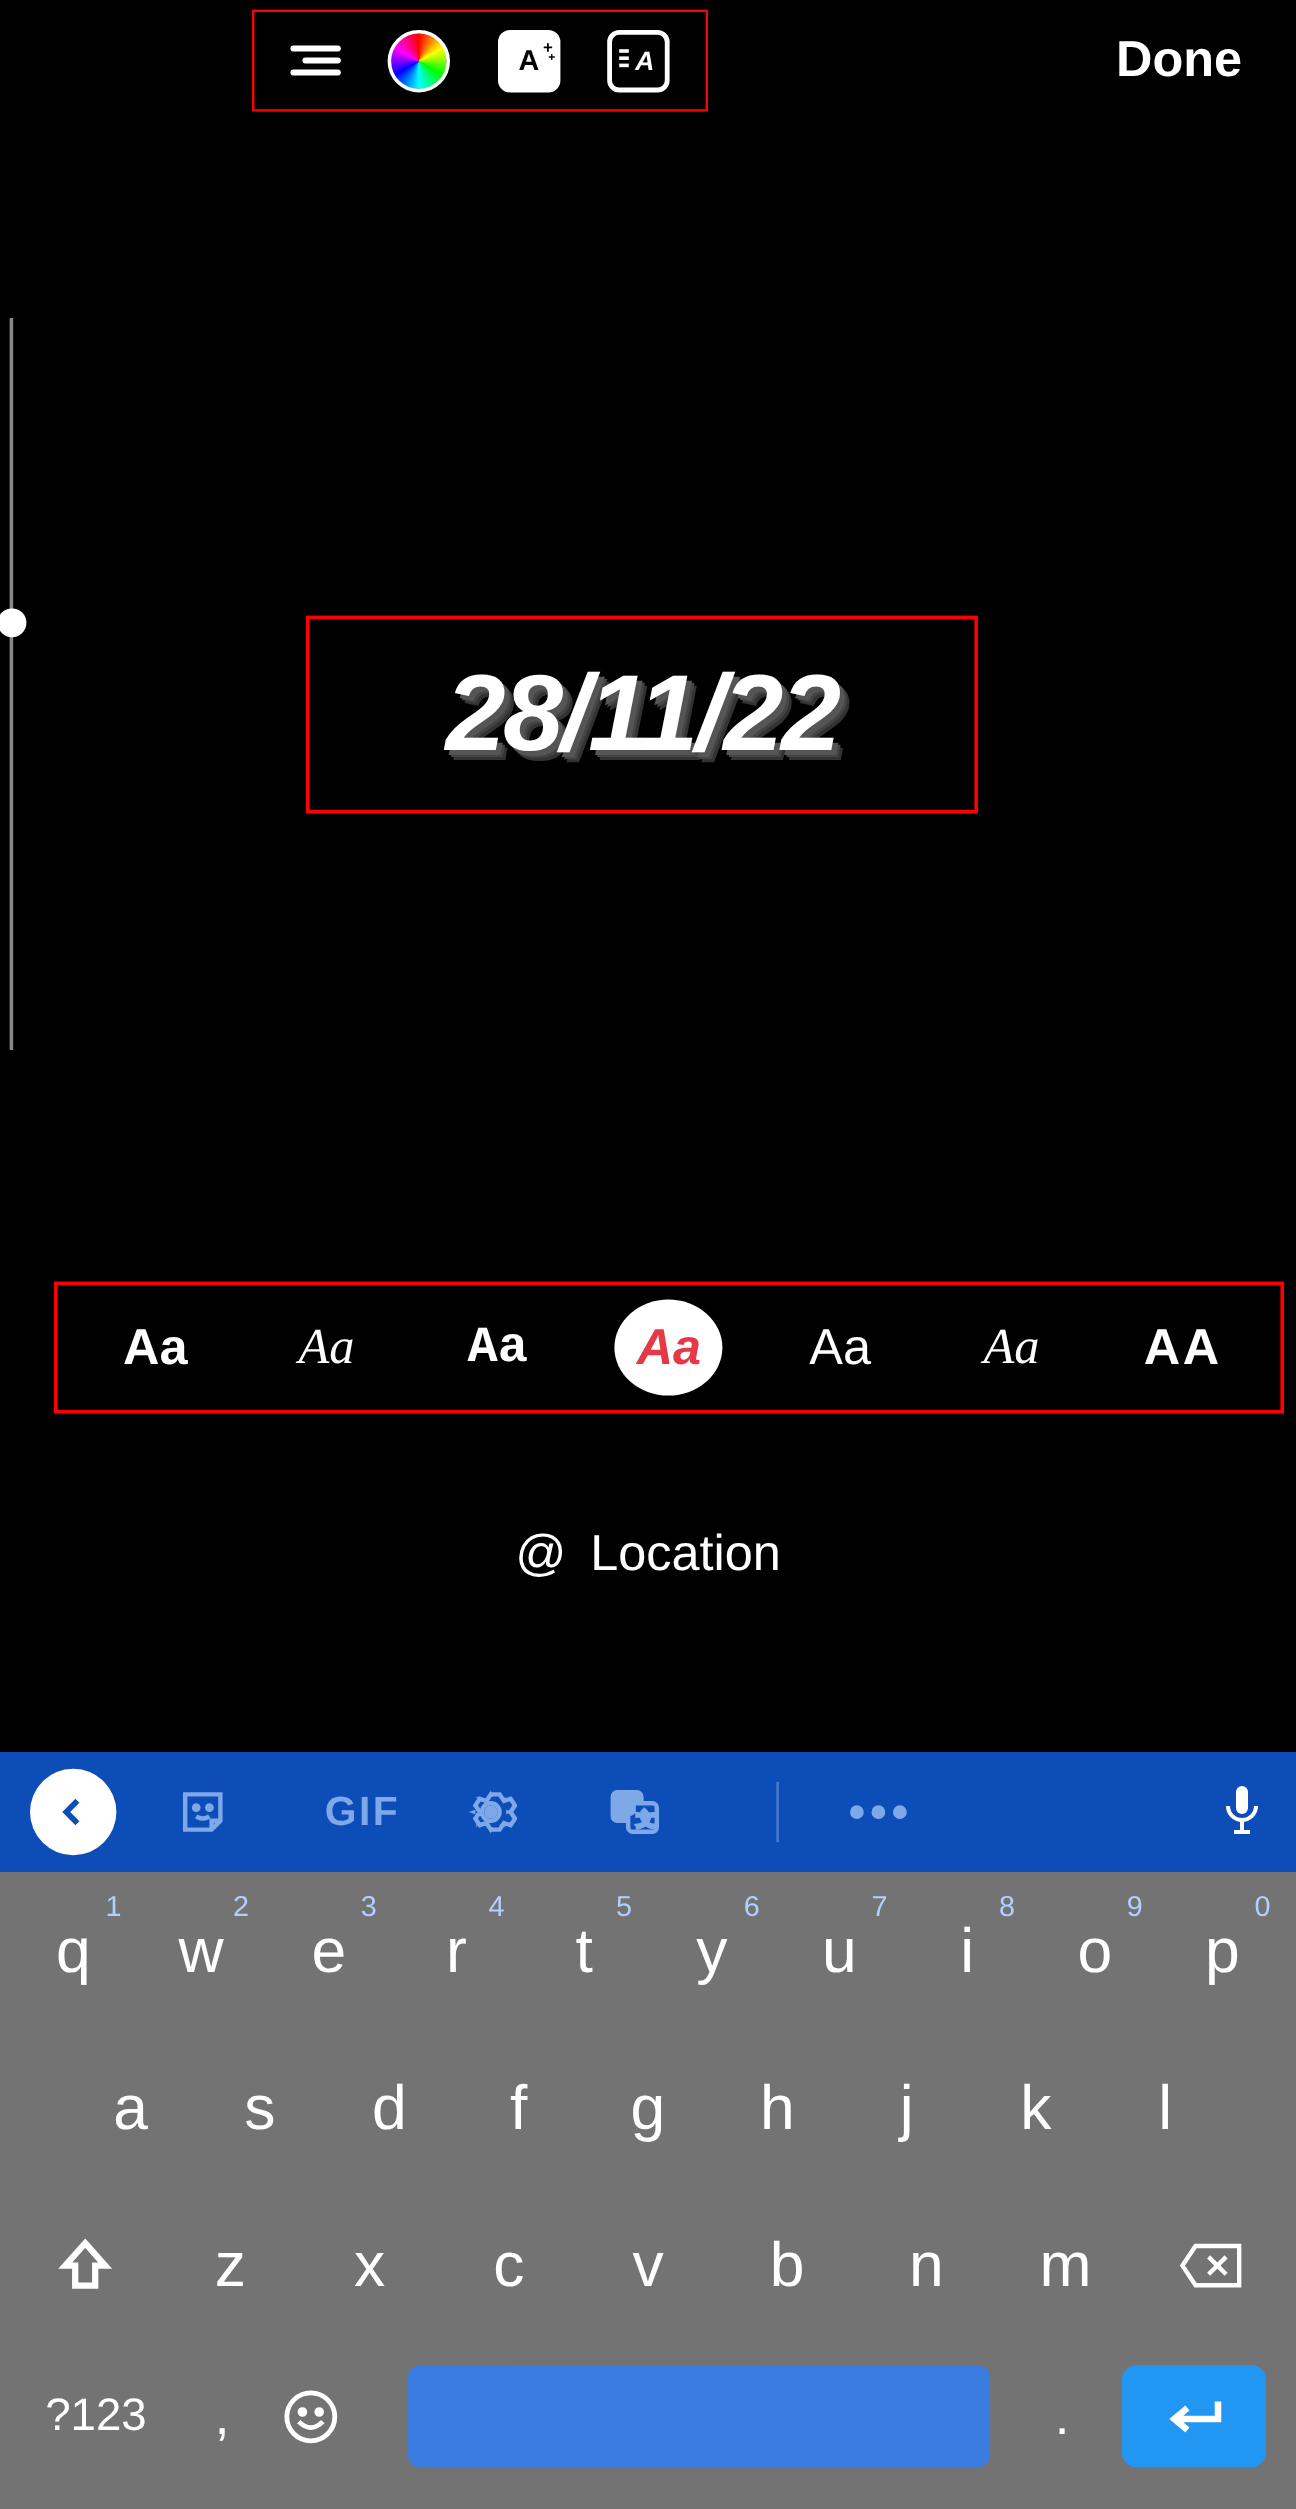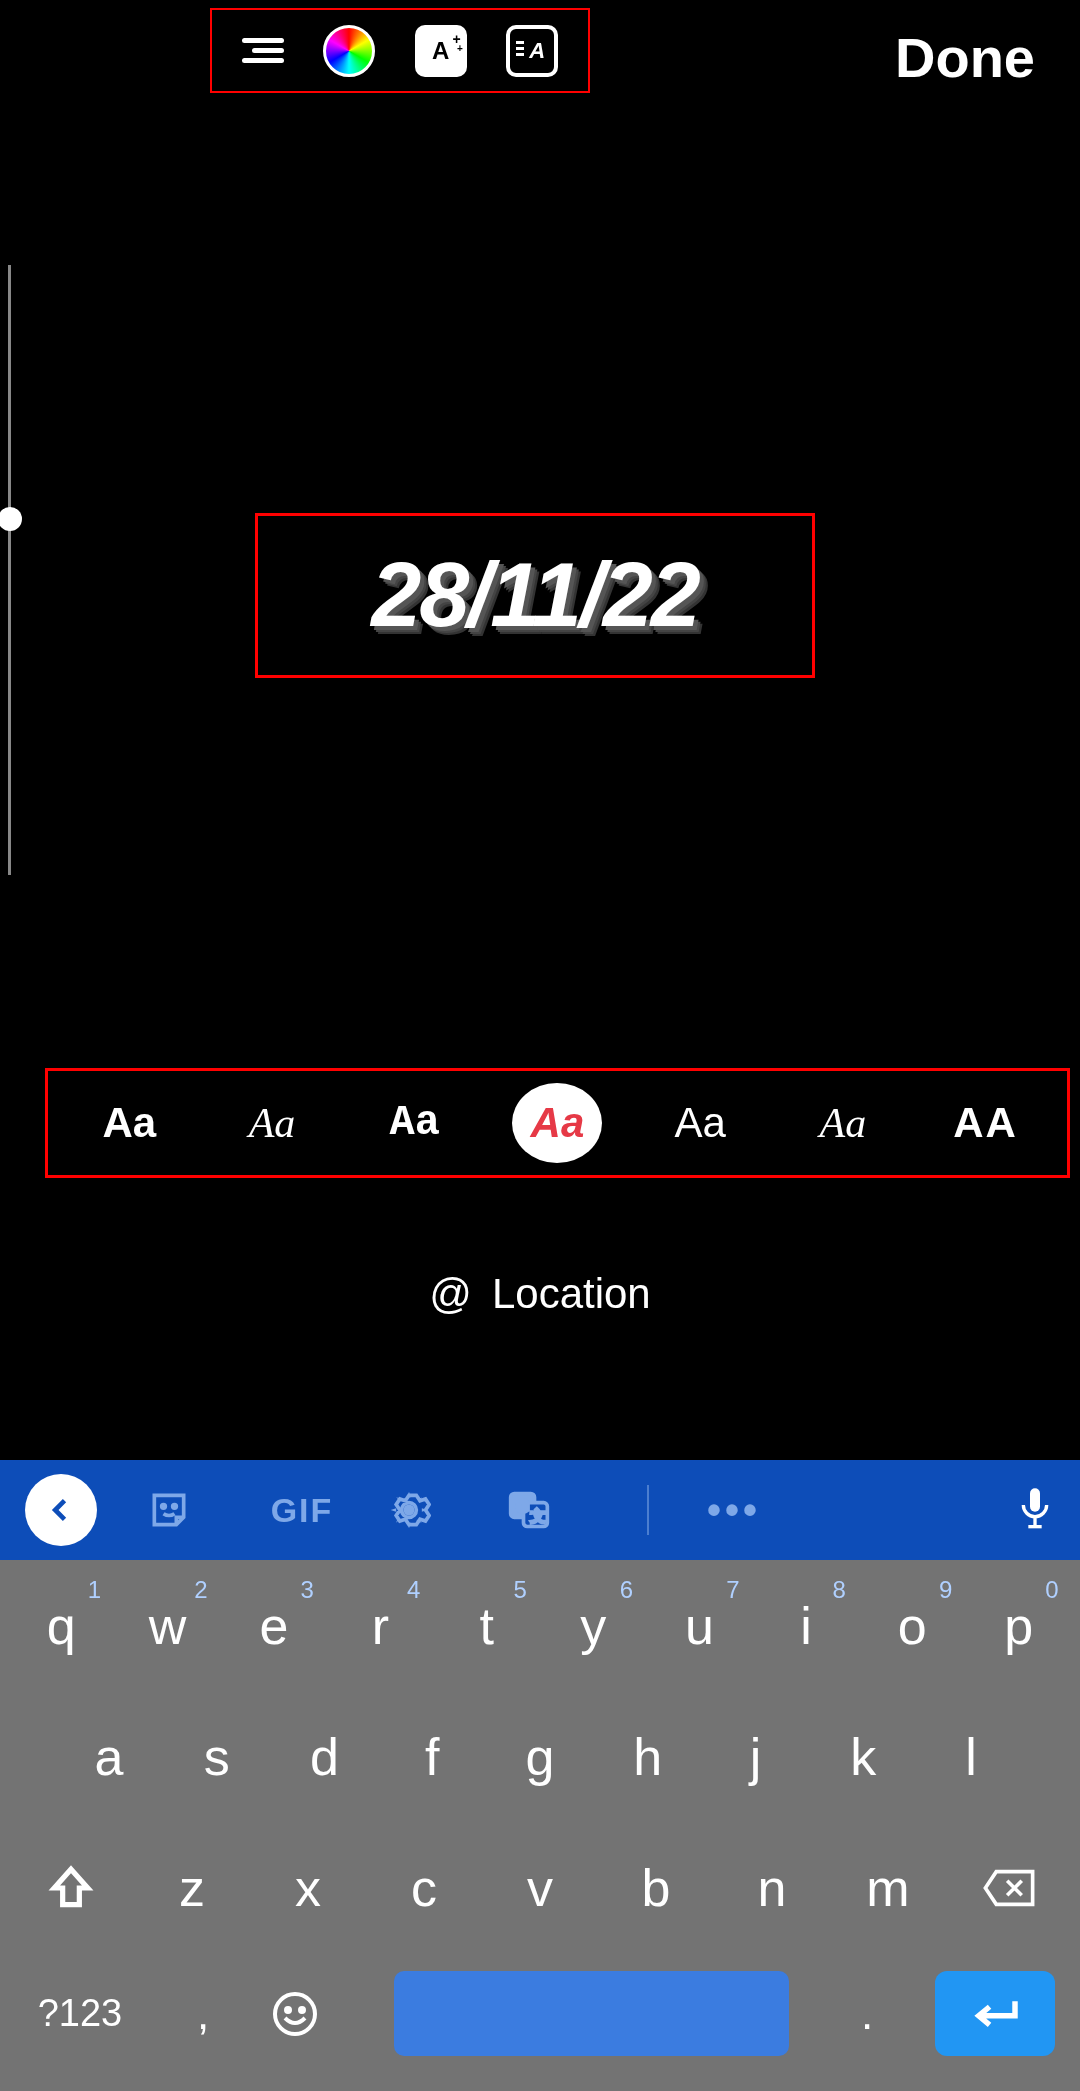--- a/index.html
+++ b/index.html
@@ -103,21 +103,21 @@
       gap: 3px;
     }
     .animate-box .lines span { width: 8px; height: 3px; background: #fff; }
     .animate-box .letter { margin-left: 10px; }
     
     .done-btn {
       position: absolute;
       top: 25px;
       right: 45px;
       color: #fff;
-      font-size: 56px;
+      font-size: 42px;
       font-weight: bold;
     }
     
     
     .size-slider {
       position: absolute;
       left: 8px;
       top: 265px;
       width: 3px;
       height: 610px;
@@ -301,21 +301,21 @@
       width: 110px;
       display: flex;
       align-items: center;
       justify-content: center;
     }
     
     .kb-bottom-row {
       display: flex;
       align-items: center;
       padding: 18px 25px 35px 25px;
-      gap: 33px;
+      gap: 15px;
     }
     .kb-symkey {
       color: #fff;
       font-size: 38px;
       width: 110px;
       text-align: center;
     }
     .kb-comma { width: 70px; text-align: center; color: #fff; font-size: 44px; }
     .kb-emoji { width: 80px; text-align: center; }
     .kb-spacebar {

